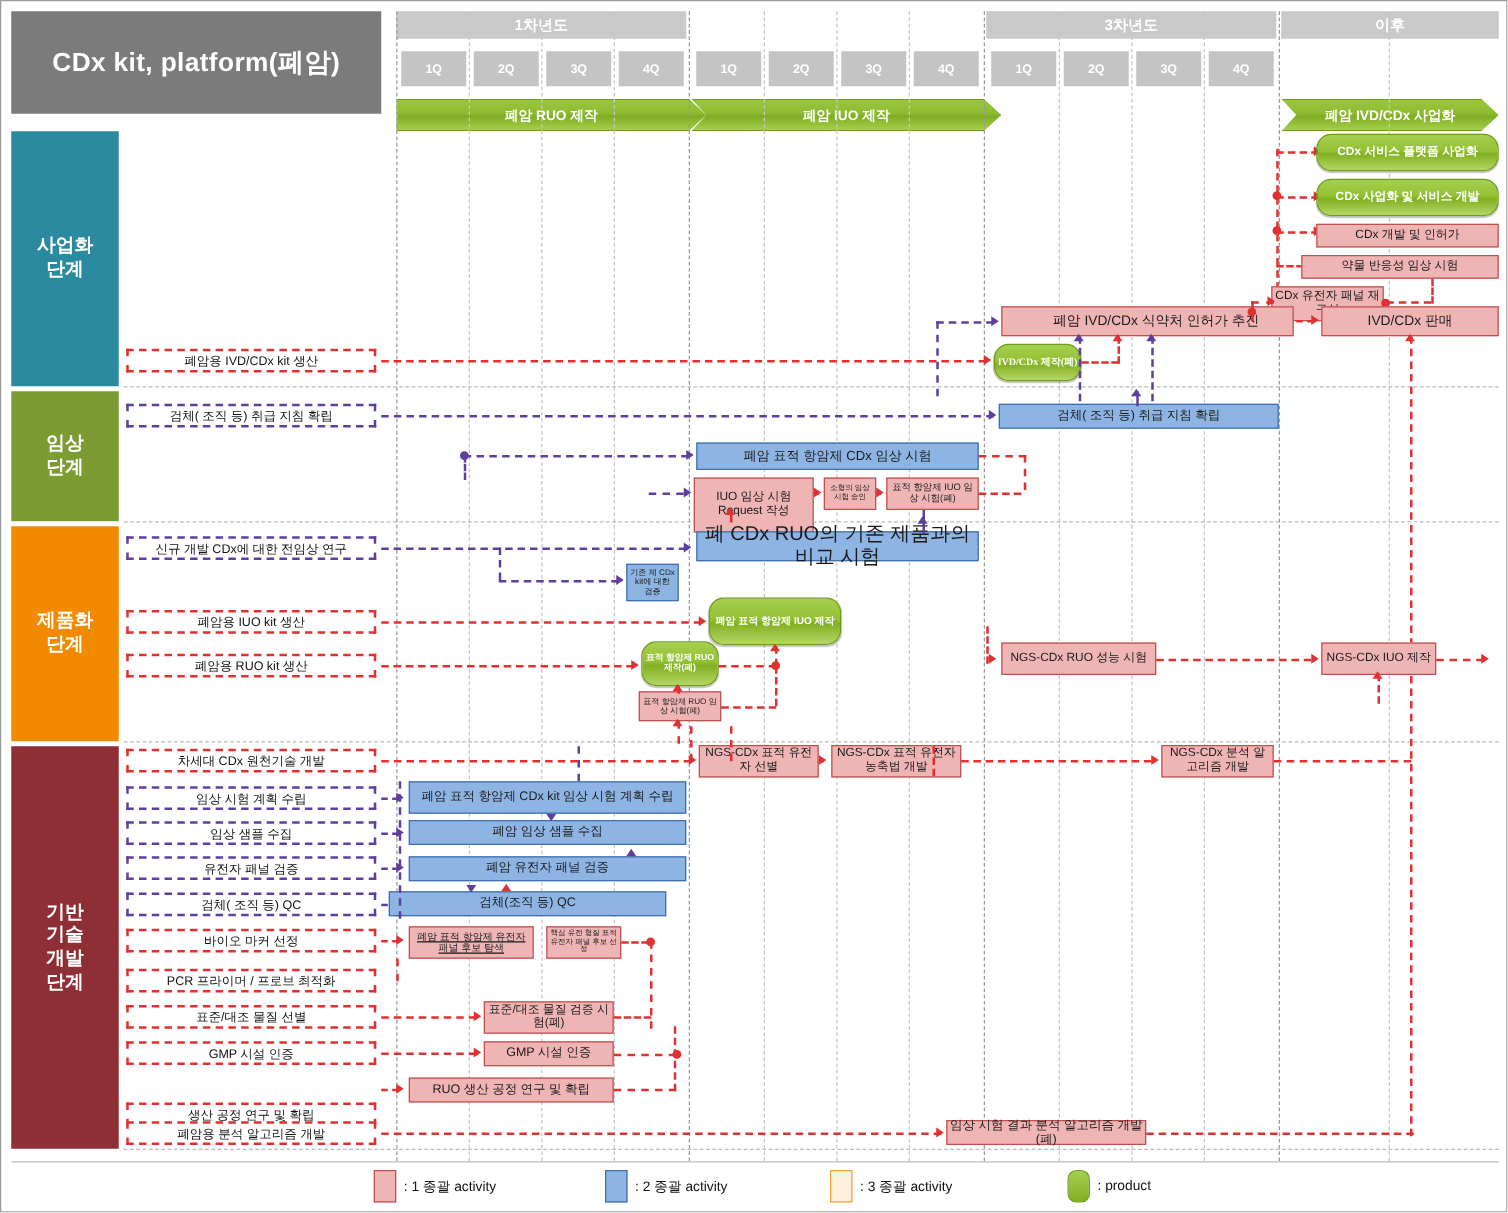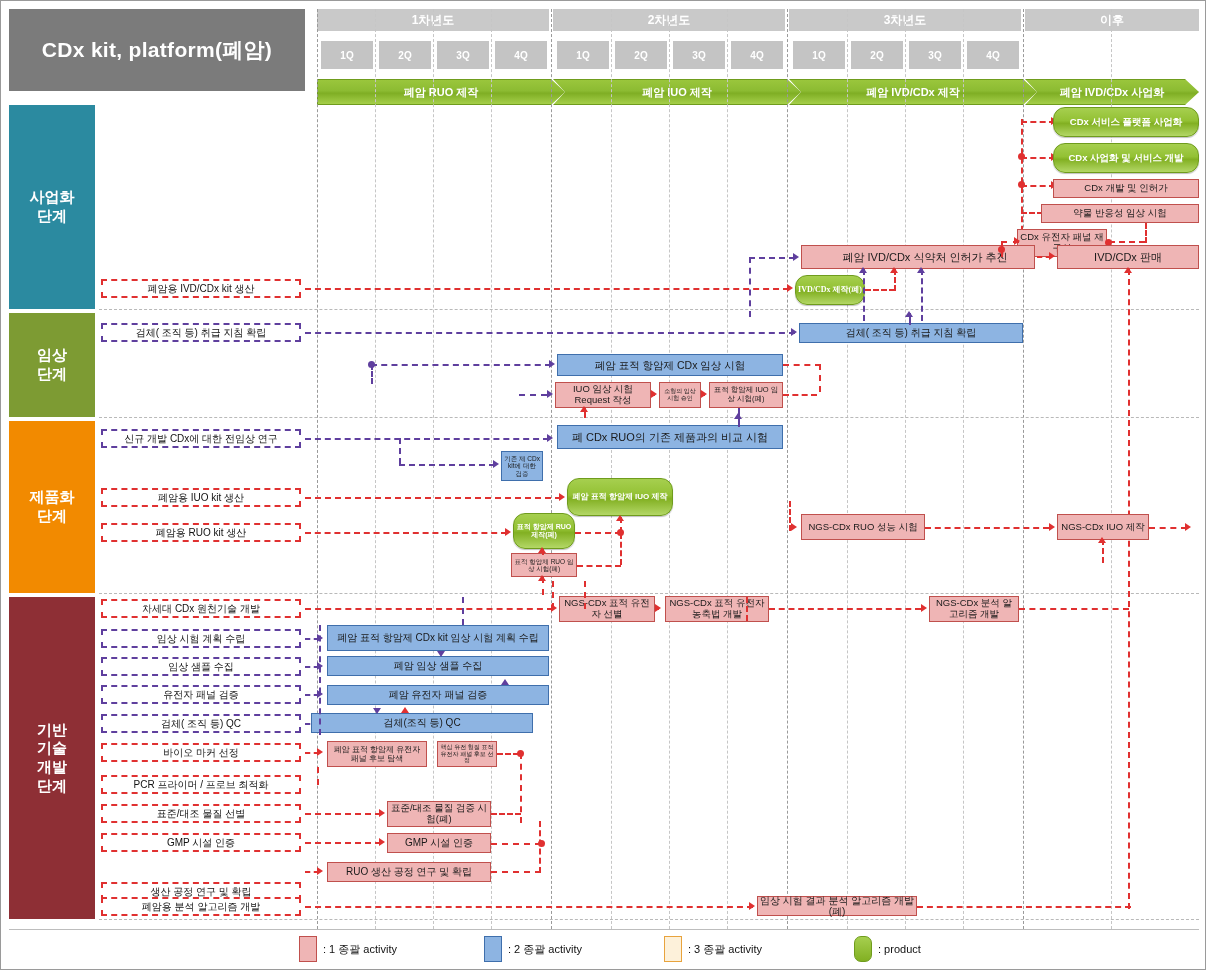--- a/index.html
+++ b/index.html
@@ -109,40 +109,38 @@
   .sw-green{background:linear-gradient(to bottom,#a6cf4f,#82b022);border:1px solid #6f9c1d;border-radius:7px;}
 </style>
 </head>
 <body>
 
 <div id="canvas">
 
   <div class="abs title-block">CDx kit, platform(폐암)</div>
 
   <div class="abs year-cell" style="left:316px;width:232px;">1차년도</div>
-  <div class="abs year-cell" style="left:552px;width:232px;">2차년도</div>
   <div class="abs year-cell" style="left:788px;width:232px;">3차년도</div>
   <div class="abs year-cell" style="left:1024px;width:174px;">이후</div>
 
   <div class="abs q-cell" style="left:320px;width:52px;">1Q</div>
   <div class="abs q-cell" style="left:378px;width:52px;">2Q</div>
   <div class="abs q-cell" style="left:436px;width:52px;">3Q</div>
   <div class="abs q-cell" style="left:494px;width:52px;">4Q</div>
   <div class="abs q-cell" style="left:556px;width:52px;">1Q</div>
   <div class="abs q-cell" style="left:614px;width:52px;">2Q</div>
   <div class="abs q-cell" style="left:672px;width:52px;">3Q</div>
   <div class="abs q-cell" style="left:730px;width:52px;">4Q</div>
   <div class="abs q-cell" style="left:792px;width:52px;">1Q</div>
   <div class="abs q-cell" style="left:850px;width:52px;">2Q</div>
   <div class="abs q-cell" style="left:908px;width:52px;">3Q</div>
   <div class="abs q-cell" style="left:966px;width:52px;">4Q</div>
 
   <div class="abs phase first" style="left:316px;width:248px;">폐암 RUO 제작</div>
   <div class="abs phase" style="left:552px;width:248px;">폐암 IUO 제작</div>
-  <div class="abs phase" style="left:788px;width:248px;">폐암 IVD/CDx 제작</div>
   <div class="abs phase" style="left:1024px;width:174px;">폐암 IVD/CDx 사업화</div>
 
   <div class="abs gridline year" style="left:316px;top:8px;height:920px;"></div>
   <div class="abs gridline" style="left:374px;top:8px;height:920px;"></div>
   <div class="abs gridline" style="left:432px;top:8px;height:920px;"></div>
   <div class="abs gridline" style="left:490px;top:8px;height:920px;"></div>
   <div class="abs gridline year" style="left:550px;top:8px;height:920px;"></div>
   <div class="abs gridline" style="left:610px;top:8px;height:920px;"></div>
   <div class="abs gridline" style="left:668px;top:8px;height:920px;"></div>
   <div class="abs gridline" style="left:726px;top:8px;height:920px;"></div>
@@ -232,40 +230,40 @@
 
   <div class="abs node n-blue" style="left:556px;top:353px;width:226px;height:22px;font-size:10.5px;">폐암 표적 항암제 CDx 임상 시험</div>
   <div class="abs conn-p" style="left:370px;top:363px;width:180px;"></div>
   <div class="abs arw-p" style="left:548px;top:359px;"></div>
   <div class="abs conn-pv" style="left:370px;top:363px;height:20px;"></div>
   <div class="abs dot" style="left:367px;top:360px;background:#5f3f9e;"></div>
 
   <div class="abs conn" style="left:782px;top:363px;width:38px;"></div>
   <div class="abs conn-v" style="left:818px;top:363px;height:28px;"></div>
 
-  <div class="abs node n-pink" style="left:554px;top:381px;width:96px;height:26px;font-size:9.5px;">IUO 임상 시험 Request 작성</div>
+  <div class="abs node n-pink" style="left:554px;top:381px;width:96px;height:44px;font-size:9.5px;">IUO 임상 시험 Request 작성</div>
   <div class="abs node n-pink" style="left:658px;top:381px;width:42px;height:26px;font-size:6px;">소형의 임상시험 승인</div>
   <div class="abs node n-pink" style="left:708px;top:381px;width:74px;height:26px;font-size:7.5px;">표적 항암제 IUO 임상 시험(폐)</div>
 
   <div class="abs conn-p" style="left:518px;top:393px;width:28px;"></div>
   <div class="abs arw-p" style="left:546px;top:389px;"></div>
   <div class="abs conn-pv" style="left:518px;top:393px;height:-0px;"></div>
   <div class="abs conn" style="left:650px;top:393px;width:4px;"></div>
   <div class="abs arw" style="left:650px;top:389px;"></div>
   <div class="abs conn" style="left:700px;top:393px;width:4px;"></div>
   <div class="abs arw" style="left:700px;top:389px;"></div>
   <div class="abs conn" style="left:782px;top:393px;width:34px;"></div>
   <div class="abs conn-v" style="left:583px;top:407px;height:10px;"></div>
   <div class="abs arw-up" style="left:579px;top:405px;"></div>
   <div class="abs conn-pv" style="left:737px;top:407px;height:10px;"></div>
 
   <div class="abs rowlabel rl-purple" style="top:428px;">신규 개발 CDx에 대한 전임상 연구</div>
   <div class="abs conn-p" style="left:304px;top:437px;width:244px;"></div>
   <div class="abs arw-p" style="left:546px;top:433px;"></div>
-  <div class="abs node n-blue" style="left:556px;top:424px;width:226px;height:24px;font-size:11px;">폐 CDx RUO의 기존 제품과의 비교 시험</div>
+  <div class="abs node n-blue" style="left:556px;top:424px;width:226px;height:24px;font-size:16px;">폐 CDx RUO의 기존 제품과의 비교 시험</div>
   <div class="abs conn-pv" style="left:737px;top:414px;height:12px;"></div>
   <div class="abs arw-up-p" style="left:733px;top:412px;"></div>
 
   <div class="abs node n-blue" style="left:500px;top:450px;width:42px;height:30px;font-size:6.5px;">기존 제 CDx kit에 대한 검증</div>
   <div class="abs conn-pv" style="left:398px;top:437px;height:26px;"></div>
   <div class="abs conn-p" style="left:398px;top:463px;width:96px;"></div>
   <div class="abs arw-p" style="left:492px;top:459px;"></div>
 
   <div class="abs node n-green" style="left:566px;top:477px;width:106px;height:38px;font-size:8px;">폐암 표적 항암제 IUO 제작</div>
   <div class="abs node n-green" style="left:512px;top:512px;width:62px;height:36px;font-size:7px;">표적 항암제 RUO 제작(폐)</div>
@@ -333,21 +331,21 @@
   <div class="abs rowlabel rl-purple" style="top:713px;">검체( 조직 등) QC</div>
   <div class="abs conn-p" style="left:304px;top:722px;width:14px;"></div>
   <div class="abs arw-p" style="left:316px;top:718px;"></div>
   <div class="abs node n-blue" style="left:310px;top:712px;width:222px;height:20px;font-size:10px;">검체(조직 등) QC</div>
   <div class="abs arw-dn" style="left:372px;top:707px;"></div>
   <div class="abs arw-up" style="left:400px;top:706px;"></div>
 
   <div class="abs rowlabel rl-red" style="top:742px;">바이오 마커 선정</div>
   <div class="abs conn" style="left:304px;top:751px;width:14px;"></div>
   <div class="abs arw" style="left:316px;top:747px;"></div>
-  <div class="abs node n-pink" style="left:326px;top:740px;width:100px;height:26px;font-size:8px;">폐암 표적 항암제 유전자 패널 후보 탐색</div>
+  <div class="abs node n-pink" style="left:326px;top:740px;width:100px;height:26px;font-size:8px;text-decoration:underline;">폐암 표적 항암제 유전자 패널 후보 탐색</div>
   <div class="abs node n-pink" style="left:436px;top:740px;width:60px;height:26px;font-size:6px;">핵심 유전 형질 표적 유전자 패널 후보 선정</div>
   <div class="abs conn" style="left:496px;top:752px;width:22px;"></div>
   <div class="abs dot" style="left:516px;top:749px;"></div>
   <div class="abs conn-v" style="left:519px;top:752px;height:70px;"></div>
 
   <div class="abs rowlabel rl-red" style="top:774px;">PCR 프라이머 / 프로브 최적화</div>
   <div class="abs conn-v" style="left:316px;top:766px;height:18px;"></div>
 
   <div class="abs rowlabel rl-red" style="top:803px;">표준/대조 물질 선별</div>
   <div class="abs conn" style="left:304px;top:812px;width:76px;"></div>

